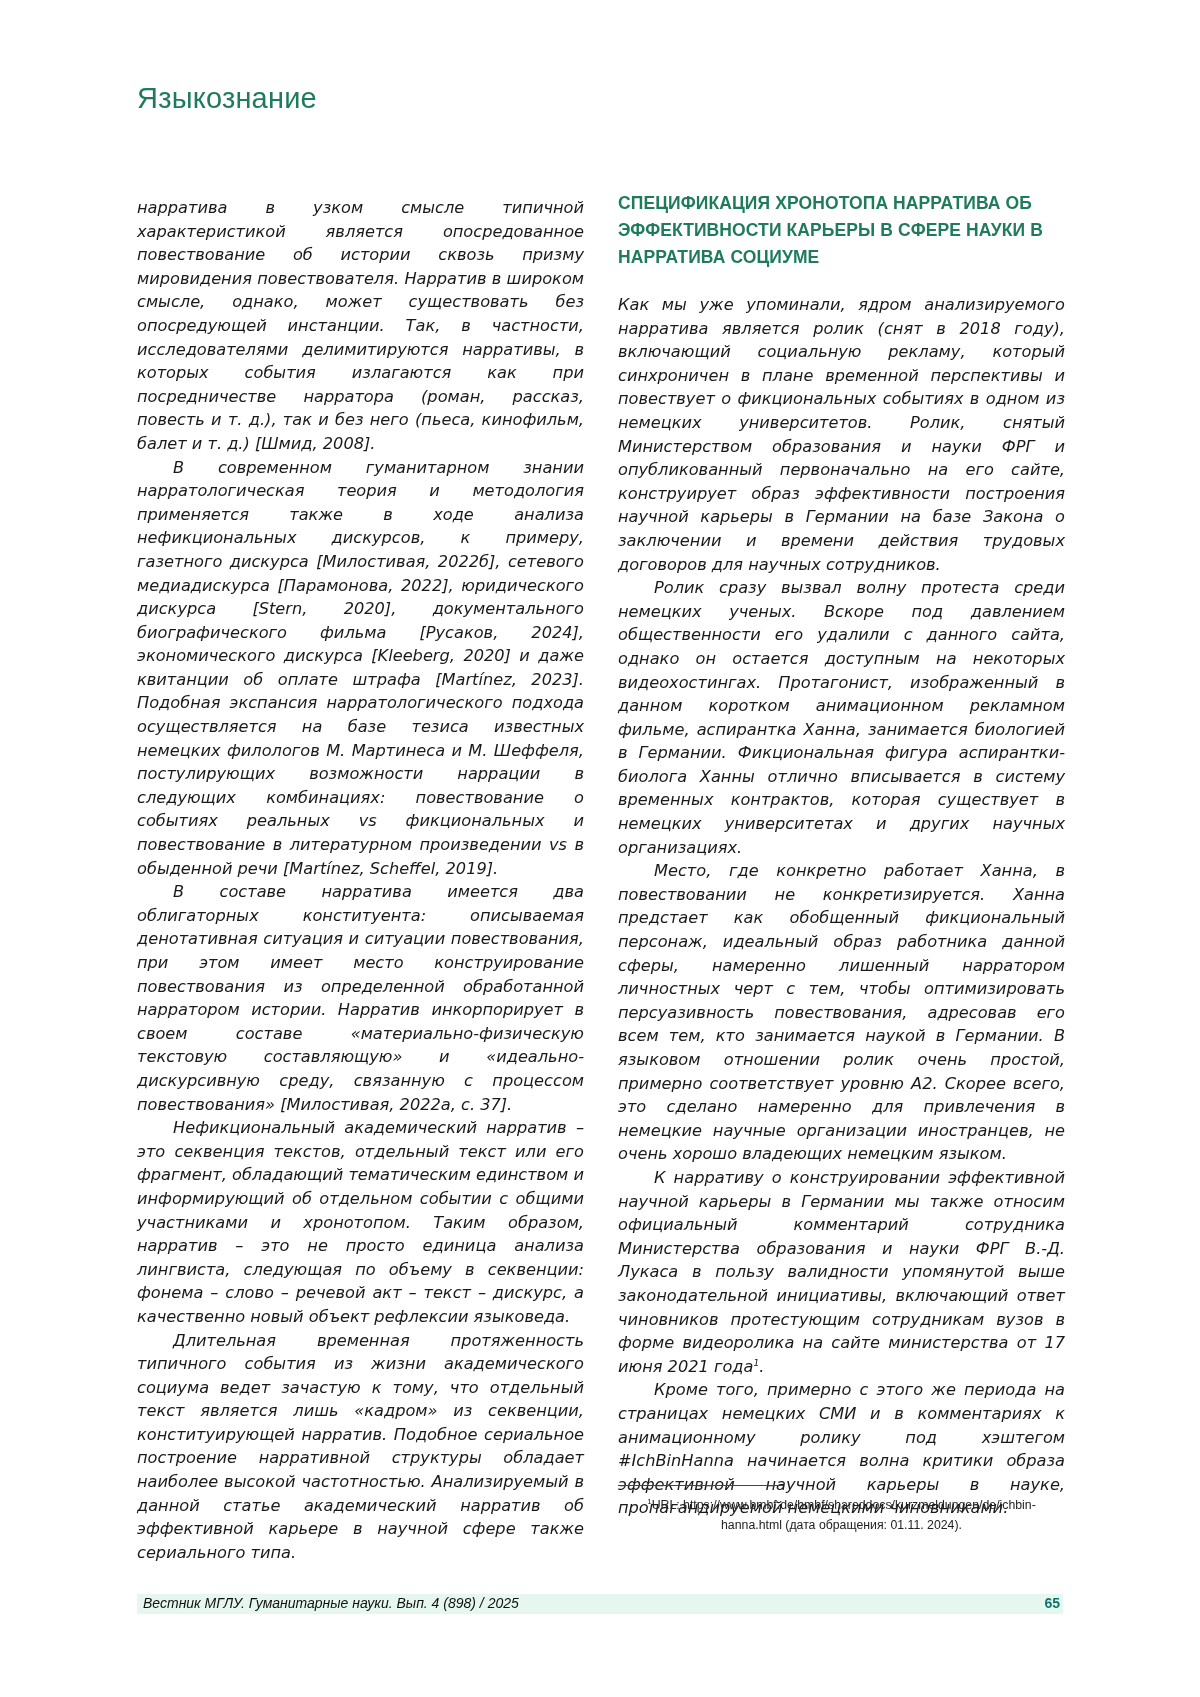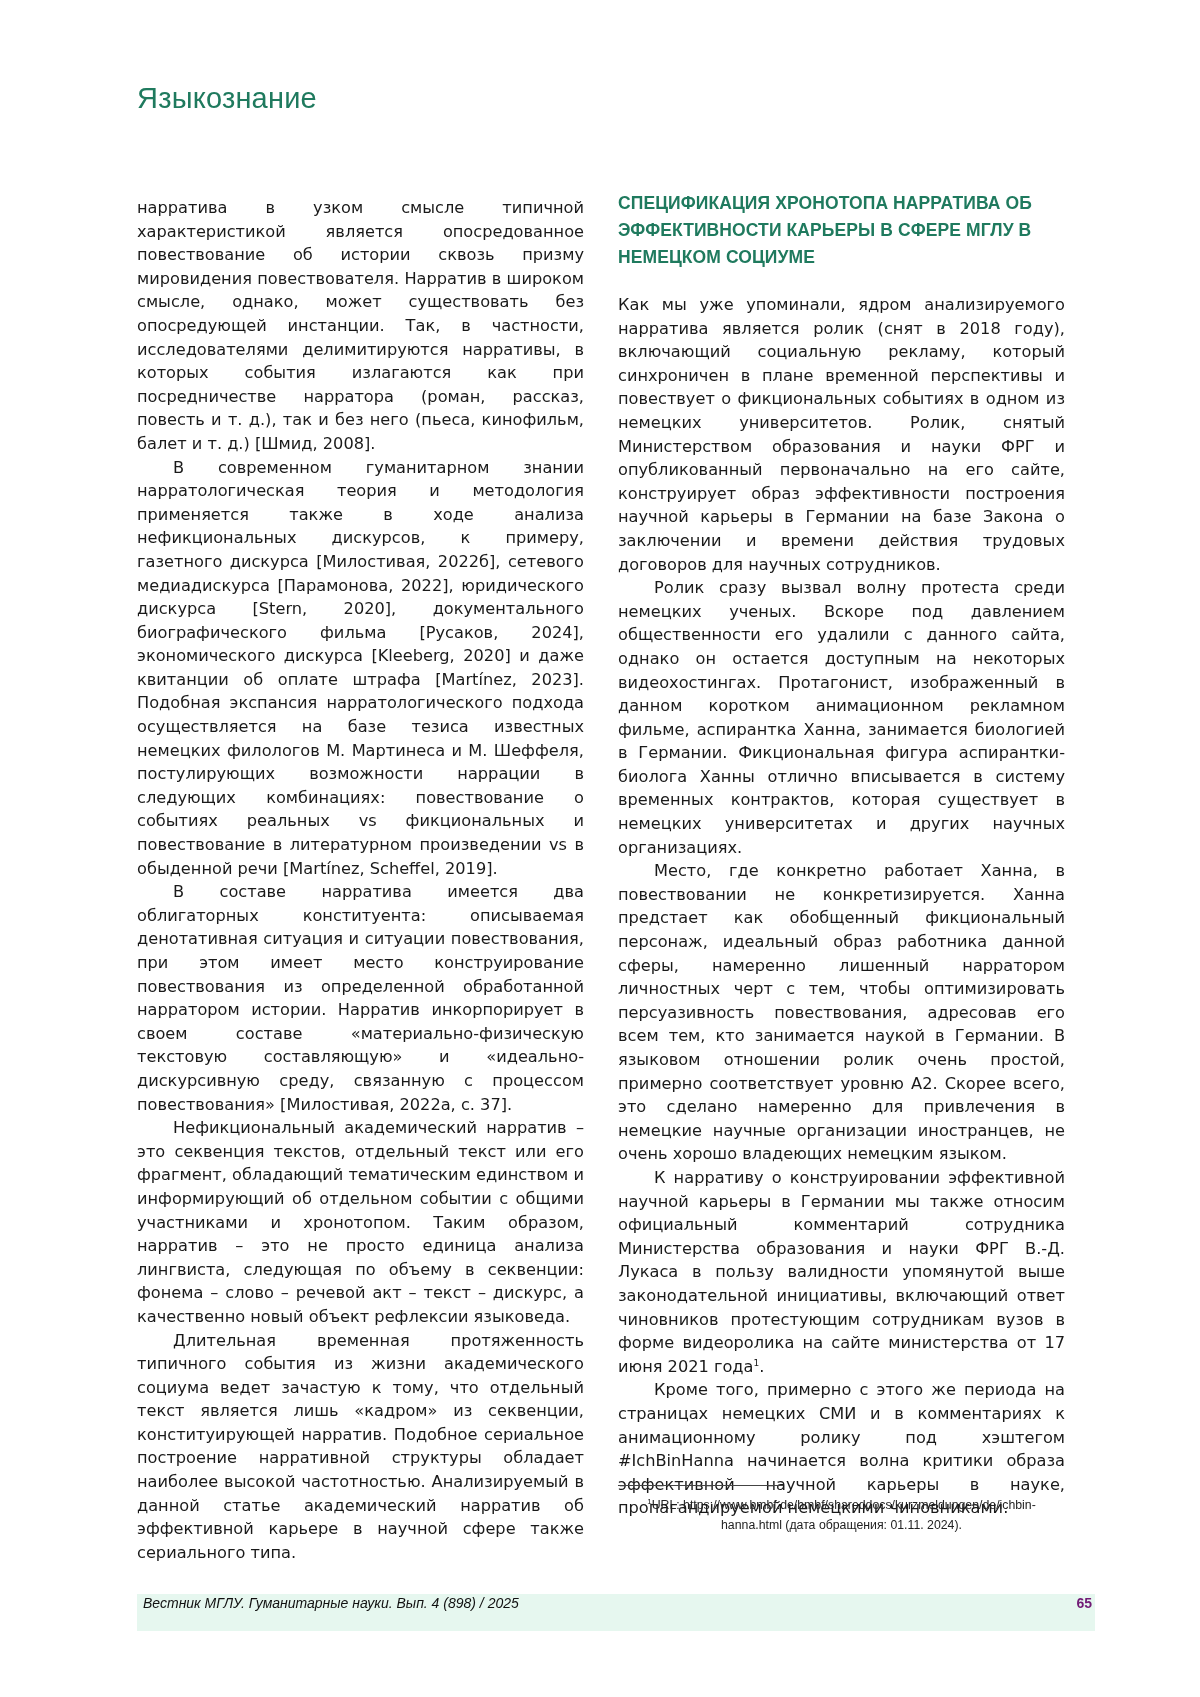--- a/index.html
+++ b/index.html
@@ -10,66 +10,65 @@
     font-family: "Liberation Sans", sans-serif; font-size: 29px; font-weight: normal;
     color: #1f7a5e; letter-spacing: 0.2px; text-align: center;
   }
   .col {
     position: absolute; top: 196px; width: 447px;
     font-family: "DejaVu Sans", sans-serif; font-size: 16.2px; line-height: 23.6px;
     color: #1a1a1a; text-align: justify; hyphens: manual;
   }
   .col-left { left: 137px; }
   .col-right { left: 618px; top: 190px; }
-  .col p { margin: 0; text-indent: 0; }
+  .col p { margin: 0; text-indent: 0; font-style: italic; }
   .col p.indent { text-indent: 36px; }
   .heading {
     font-family: "Liberation Sans", sans-serif; font-weight: bold; font-size: 17.5px;
     line-height: 27px; color: #1f7a5e; margin: 0 0 22px 0; text-align: left;
     letter-spacing: 0.1px;
   }
   .fn-rule { position: absolute; left: 618px; top: 1485px; width: 165px; height: 1px; background: #444; }
   .footnote {
     position: absolute; left: 618px; top: 1492px; width: 447px;
     font-family: "Liberation Sans", sans-serif; font-size: 12.3px; line-height: 20px; color: #222;
     text-align: center;
   }
   .footnote sup { font-size: 8px; }
   .footer {
-    position: absolute; left: 137px; top: 1594px; width: 926px; height: 37px;
+    position: absolute; left: 137px; top: 1594px; width: 926px; height: 20px;
     background: #e6f7ef;
-    padding-left: 32px;
   }
   .footer-journal {
     position: absolute; left: 6px; top: 1px;
     font-family: "Liberation Sans", sans-serif; font-style: italic; font-size: 14px; color: #111;
   }
   .footer-page {
     position: absolute; right: 3px; top: 1px;
-    font-family: "Liberation Sans", sans-serif; font-weight: bold; font-size: 14px; color: #701a75;
+    font-family: "Liberation Sans", sans-serif; font-weight: bold; font-size: 14px; color: #0f766e;
   }
   sup.fnref { font-size: 9px; vertical-align: super; line-height: 0; }
 </style>
 </head>
 <body>
 
 <div class="page">
 
   <div class="section-title">Языкознание</div>
 
   <div class="col col-left">
     <p>нарратива в узком смысле типичной характеристикой является опосредованное повествование об истории сквозь призму мировидения повествователя. Нарратив в широком смысле, однако, может существовать без опосредующей инстанции. Так, в частности, исследователями делимитируются нарративы, в которых события излагаются как при посредничестве нарратора (роман, рассказ, повесть и т. д.), так и без него (пьеса, кинофильм, балет и т. д.) [Шмид, 2008].</p>
     <p class="indent">В современном гуманитарном знании нарратологическая теория и методология применяется также в ходе анализа нефикциональных дискурсов, к примеру, газетного дискурса [Милостивая, 2022б], сетевого медиадискурса [Парамонова, 2022], юридического дискурса [Stern, 2020], документального биографического фильма [Русаков, 2024], экономического дискурса [Kleeberg, 2020] и даже квитанции об оплате штрафа [Martínez, 2023]. Подобная экспансия нарратологического подхода осуществляется на базе тезиса известных немецких филологов М. Мартинеса и М. Шеффеля, постулирующих возможности наррации в следующих комбинациях: повествование о событиях реальных vs фикциональных и повествование в литературном произведении vs в обыденной речи [Martínez, Scheffel, 2019].</p>
     <p class="indent">В составе нарратива имеется два облигаторных конституента: описываемая денотативная ситуация и ситуации повествования, при этом имеет место конструирование повествования из определенной обработанной нарратором истории. Нарратив инкорпорирует в своем составе «материально-физическую текстовую составляющую» и «идеально-дискурсивную среду, связанную с процессом повествования» [Милостивая, 2022а, с. 37].</p>
     <p class="indent">Нефикциональный академический нарратив – это секвенция текстов, отдельный текст или его фрагмент, обладающий тематическим единством и информирующий об отдельном событии с общими участниками и хронотопом. Таким образом, нарратив – это не просто единица анализа лингвиста, следующая по объему в секвенции: фонема – слово – речевой акт – текст – дискурс, а качественно новый объект рефлексии языковеда.</p>
     <p class="indent">Длительная временная протяженность типичного события из жизни академического социума ведет зачастую к тому, что отдельный текст является лишь «кадром» из секвенции, конституирующей нарратив. Подобное сериальное построение нарративной структуры обладает наиболее высокой частотностью. Анализируемый в данной статье академический нарратив об эффективной карьере в научной сфере также сериального типа.</p>
   </div>
 
   <div class="col col-right">
-    <h2 class="heading">СПЕЦИФИКАЦИЯ ХРОНОТОПА НАРРАТИВА ОБ ЭФФЕКТИВНОСТИ КАРЬЕРЫ В СФЕРЕ МГЛУ В НЕМЕЦКОМ СОЦИУМЕ</h2>
+    <h2 class="heading">СПЕЦИФИКАЦИЯ ХРОНОТОПА НАРРАТИВА ОБ ЭФФЕКТИВНОСТИ КАРЬЕРЫ В СФЕРЕ НАУКИ В НАРРАТИВА СОЦИУМЕ</h2>
     <p>Как мы уже упоминали, ядром анализируемого нарратива является ролик (снят в 2018 году), включающий социальную рекламу, который синхроничен в плане временной перспективы и повествует о фикциональных событиях в одном из немецких университетов. Ролик, снятый Министерством образования и науки ФРГ и опубликованный первоначально на его сайте, конструирует образ эффективности построения научной карьеры в Германии на базе Закона о заключении и времени действия трудовых договоров для научных сотрудников.</p>
     <p class="indent">Ролик сразу вызвал волну протеста среди немецких ученых. Вскоре под давлением общественности его удалили с данного сайта, однако он остается доступным на некоторых видеохостингах. Протагонист, изображенный в данном коротком анимационном рекламном фильме, аспирантка Ханна, занимается биологией в Германии. Фикциональная фигура аспирантки-биолога Ханны отлично вписывается в систему временных контрактов, которая существует в немецких университетах и других научных организациях.</p>
     <p class="indent">Место, где конкретно работает Ханна, в повествовании не конкретизируется. Ханна предстает как обобщенный фикциональный персонаж, идеальный образ работника данной сферы, намеренно лишенный нарратором личностных черт с тем, чтобы оптимизировать персуазивность повествования, адресовав его всем тем, кто занимается наукой в Германии. В языковом отношении ролик очень простой, примерно соответствует уровню А2. Скорее всего, это сделано намеренно для привлечения в немецкие научные организации иностранцев, не очень хорошо владеющих немецким языком.</p>
     <p class="indent"><span>К нарративу о конструировании эффективной научной карьеры в Германии мы также относим официальный комментарий сотрудника Министерства образования и науки ФРГ В.-Д. Лукаса в пользу валидности упомянутой выше законодательной инициативы, включающий ответ чиновников протестующим сотрудникам вузов в форме видеоролика на сайте министерства от 17 июня 2021 года</span><sup class="fnref">1</sup><span>.</span></p>
     <p class="indent">Кроме того, примерно с этого же периода на страницах немецких СМИ и в комментариях к анимационному ролику под хэштегом #IchBinHanna начинается волна критики образа эффективной научной карьеры в науке, пропагандируемой немецкими чиновниками.</p>
   </div>
 
   <div class="fn-rule"></div>
   <div class="footnote"><sup>1</sup><span>URL:  https://www.bmbf.de/bmbf/shareddocs/kurzmeldungen/de/ichbin-hanna.html (дата обращения: 01.11. 2024).</span></div>
 

